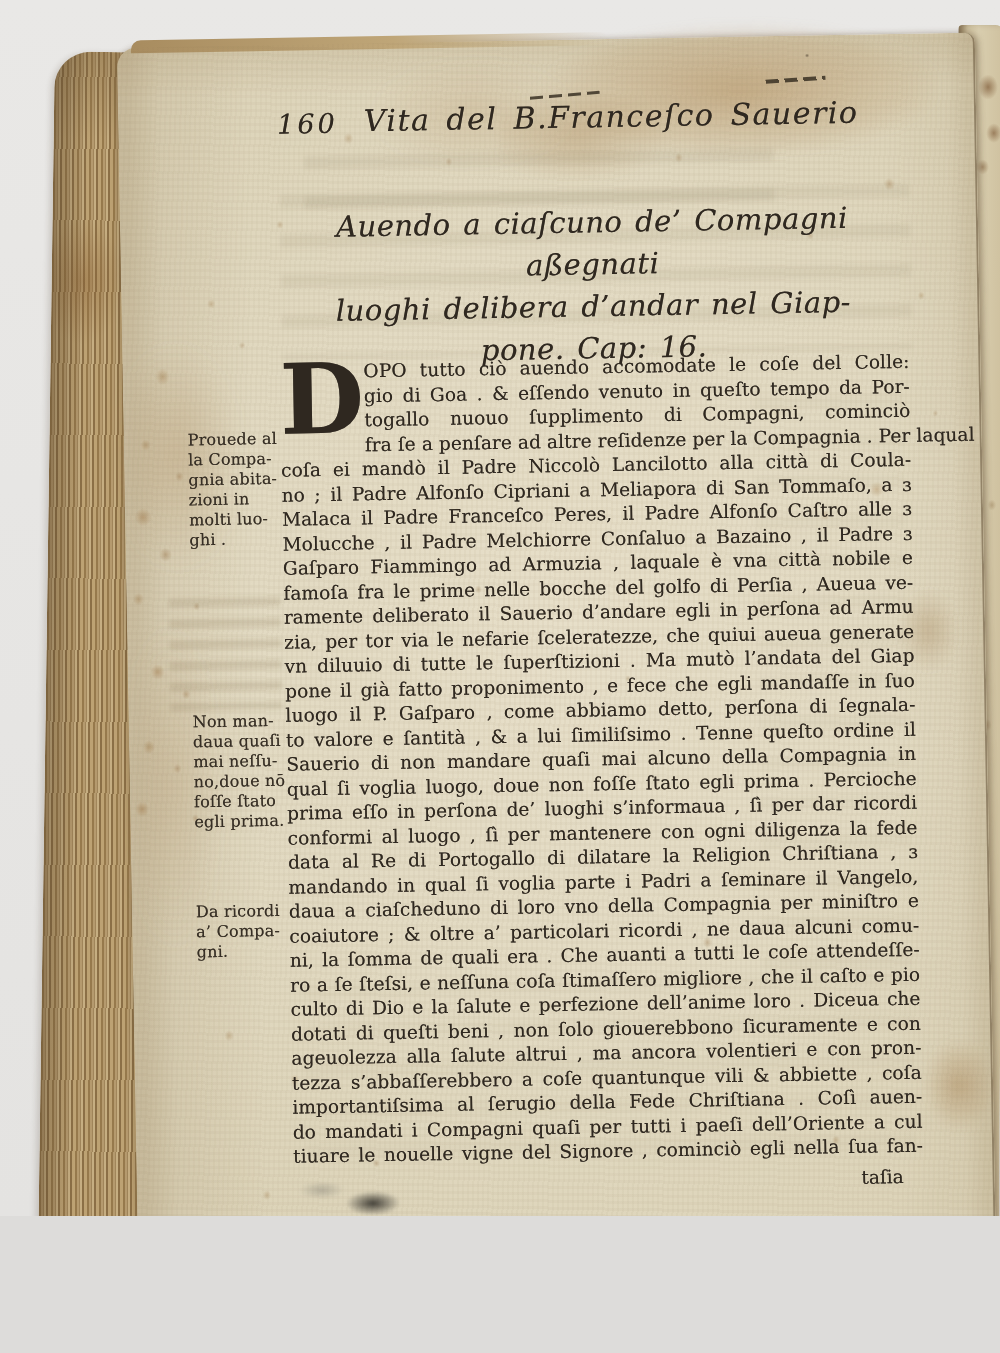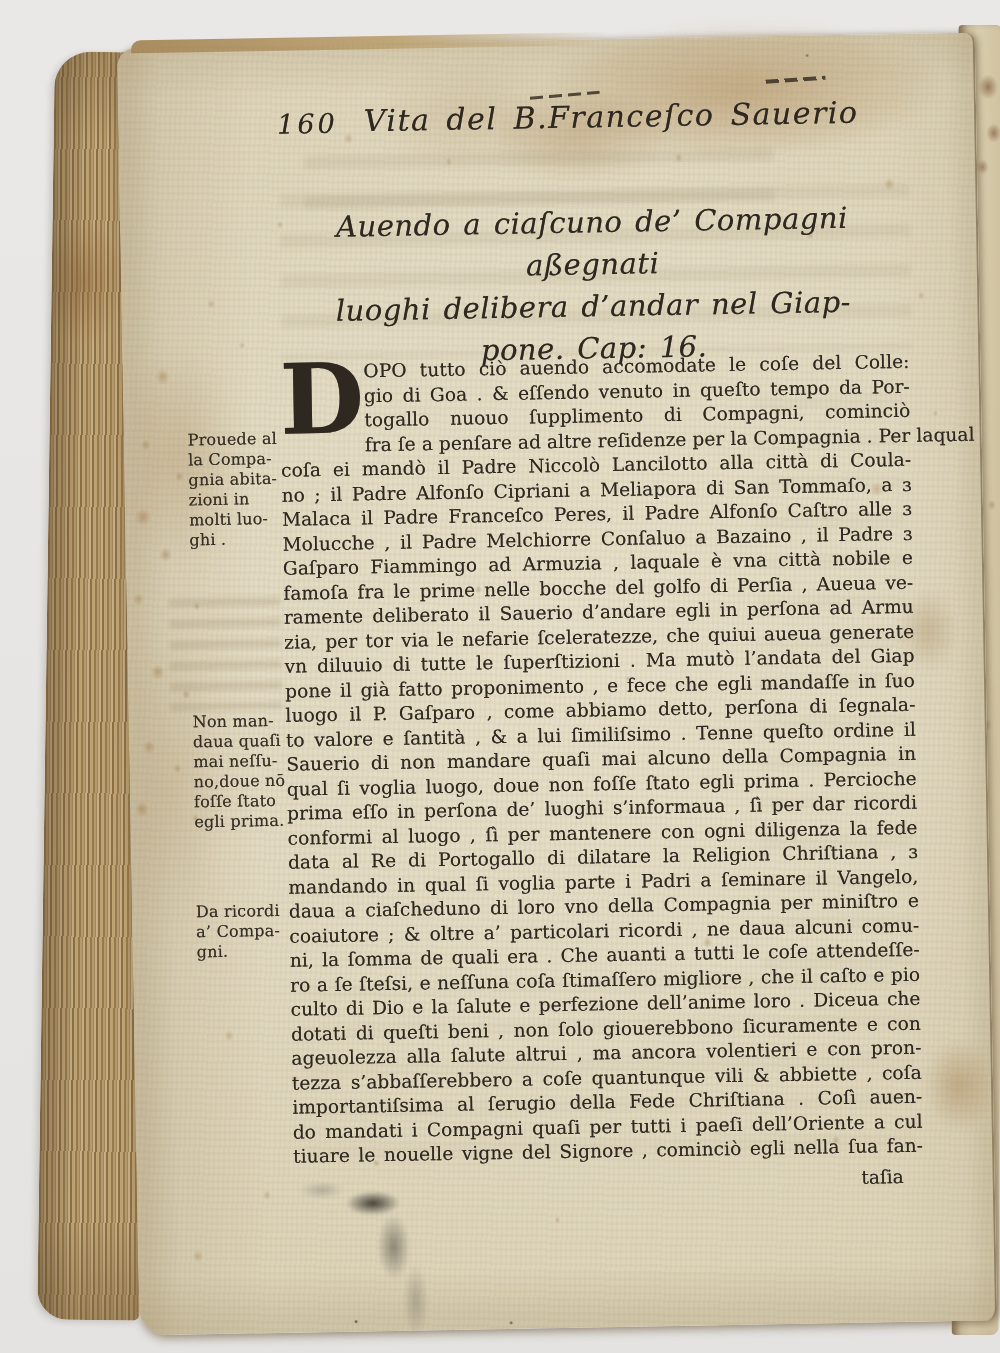--- a/index.html
+++ b/index.html
@@ -1,17 +1,17 @@
 <!DOCTYPE html>
 <html><head>
 <meta charset="utf-8">
 <style>
   html,body{margin:0;padding:0;background:#dddcda;}
   .photo{
-    position:relative;width:1000px;height:1353px;overflow:hidden;
+    position:relative;width:1000px;height:1216px;overflow:hidden;
     background:linear-gradient(180deg,#e9e8e6 0%,#e7e6e4 40%,#e4e3e1 100%);
     font-family:"DejaVu Serif",serif;
   }
   
   .deckle{
     position:absolute;left:46px;top:52px;width:102px;height:1268px;z-index:1;
     transform:rotate(0.8deg);
     border-radius:36px 4px 6px 30px;
     background:
       linear-gradient(90deg,rgba(85,65,40,.38),rgba(85,65,40,0) 34%),

